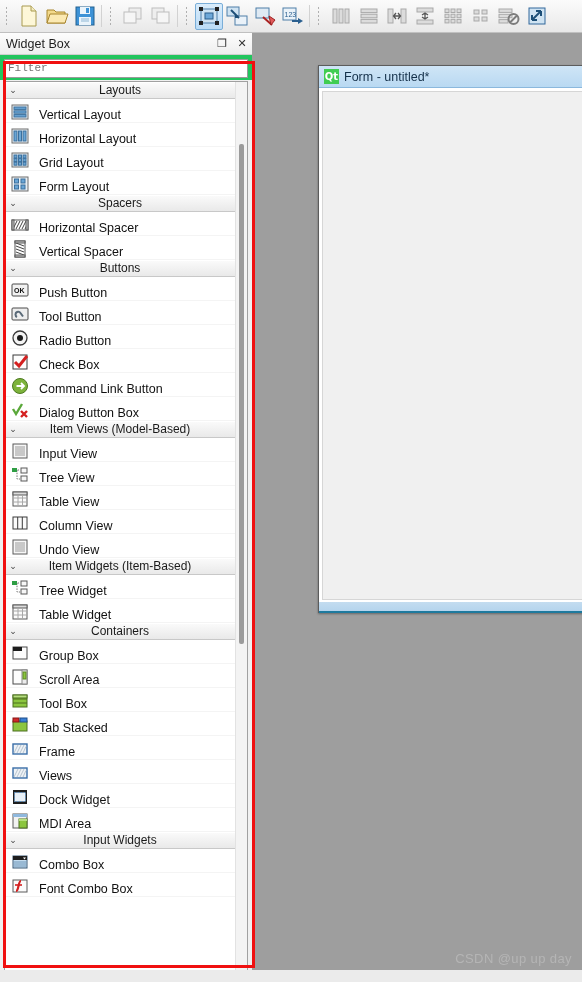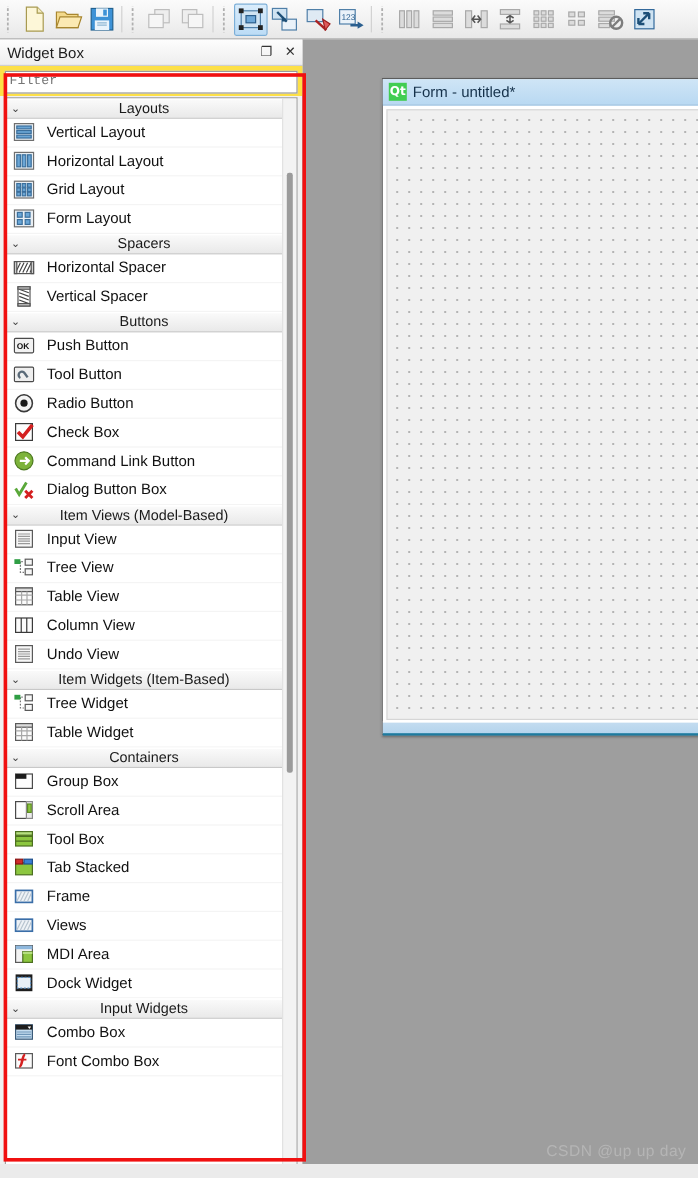--- a/index.html
+++ b/index.html
@@ -49,21 +49,21 @@
   }
   .dock-title .t {
     font-size: 12.5px; color: #1d1d1d; flex: 1;
   }
   .dock-btn {
     width: 20px; height: 18px; display: flex; align-items: center; justify-content: center;
     color: #333; font-size: 11px;
   }
 
   
-  .filter-wrap { padding: 2px 4px 2px 4px; background: #fde047; }
+  .filter-wrap { padding: 2px 4px 2px 4px; background: #22c55e; }
   .filter-input {
     width: 100%; height: 19px; border: 1px solid #9a9a9a; background: #ffffff;
     font-family: "Liberation Mono", monospace; font-size: 11px; color: #777;
     padding: 0 3px; outline: none;
   }
 
   
   .wb-list {
     position: relative;
     background: #ffffff;
@@ -82,21 +82,21 @@
     position: relative;
   }
   .sec-header .chev {
     width: 16px; text-align: center; font-size: 9px; color: #444; flex: none;
   }
   .sec-header .lbl {
     flex: 1; text-align: center; font-size: 12px; color: #1a1a1a; padding-right: 16px;
   }
 
   .wb-item {
-    height: 24px; display: flex; align-items: center; padding-left: 5px;
+    height: 24px; display: flex; align-items: flex-end; padding-left: 5px;
     border-bottom: 1px solid #f4f4f4;
   }
   .wb-item .ico { width: 20px; height: 20px; flex: none; margin-right: 9px; display:flex; align-items:center; justify-content:center; }
   .wb-item .lbl { font-size: 12.5px; color: #111; }
 
   
   .vscroll {
     position: absolute; right: 0; top: 0; width: 12px; height: 100%;
     background: #f3f3f3; border-left: 1px solid #e2e2e2;
   }
@@ -619,36 +619,36 @@
               <svg width="18" height="18" viewBox="0 0 18 18">
                 <rect x="2" y="4" width="14" height="10" fill="#eef2f6" stroke="#3a6ea8" stroke-width="1.4"></rect>
                 <path d="M3 13L7 5M6 13L10 5M9 13L13 5M12 13L15 6.5" stroke="#b7c4cf"></path>
               </svg>
             </span>
             <span class="lbl">Views</span>
           </div>
           <div class="wb-item">
             <span class="ico">
               <svg width="18" height="18" viewBox="0 0 18 18">
+                <rect x="2" y="2" width="14" height="14" fill="#1d1d1d"></rect>
+                <rect x="3.5" y="4.5" width="11" height="9" fill="#e8f0f7" stroke="#5b8fc0" stroke-dasharray="1.6 1.4"></rect>
+              </svg>
+            </span>
+            <span class="lbl">Dock Widget</span>
+          </div>
+          <div class="wb-item">
+            <span class="ico">
+              <svg width="18" height="18" viewBox="0 0 18 18">
                 <rect x="2" y="2" width="14" height="14" fill="#f2f2f2" stroke="#5a5a5a"></rect>
                 <rect x="2" y="2" width="14" height="3" fill="#8fb8dd"></rect>
                 <rect x="8" y="7" width="8" height="9" fill="#8cc63f" stroke="#4c6f20"></rect>
                 <rect x="8" y="7" width="8" height="2" fill="#b6df7f"></rect>
               </svg>
             </span>
             <span class="lbl">MDI Area</span>
-          </div>
-          <div class="wb-item">
-            <span class="ico">
-              <svg width="18" height="18" viewBox="0 0 18 18">
-                <rect x="2" y="2" width="14" height="14" fill="#1d1d1d"></rect>
-                <rect x="3.5" y="4.5" width="11" height="9" fill="#e8f0f7" stroke="#5b8fc0" stroke-dasharray="1.6 1.4"></rect>
-              </svg>
-            </span>
-            <span class="lbl">Dock Widget</span>
           </div>
           <div class="sec-header">
             <span class="chev">⌄</span>
             <span class="lbl">Input Widgets</span>
           </div>
           <div class="wb-item">
             <span class="ico">
               <svg width="18" height="18" viewBox="0 0 18 18">
                 <rect x="2" y="3" width="14" height="12" fill="#c5ddf0" stroke="#3a5a78"></rect>
                 <rect x="2" y="3" width="14" height="4" fill="#1d1d1d"></rect>

